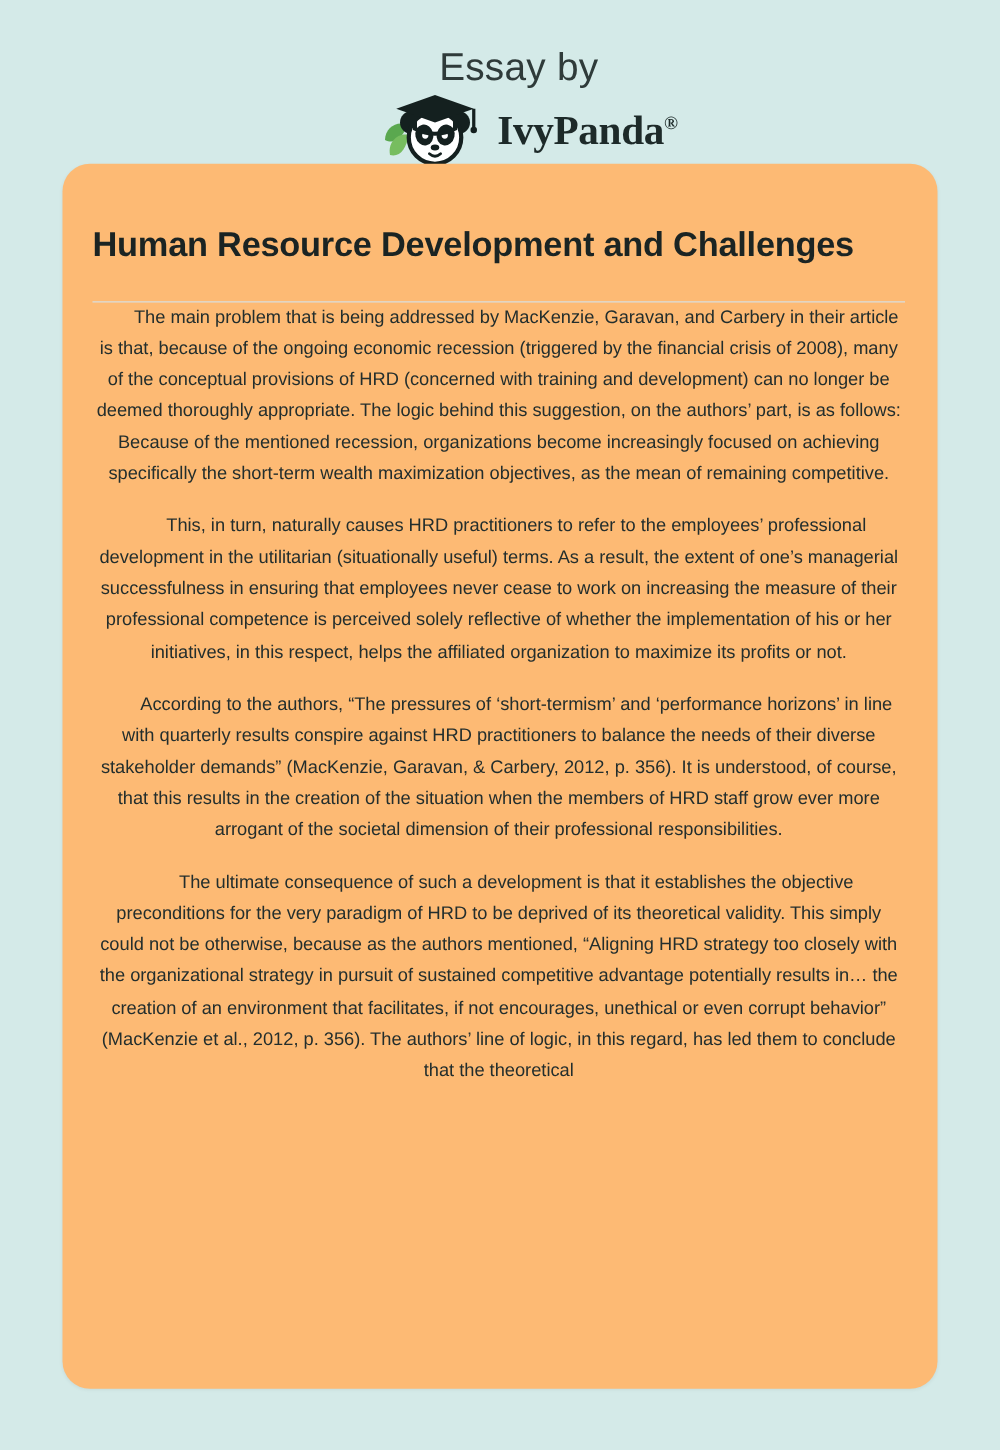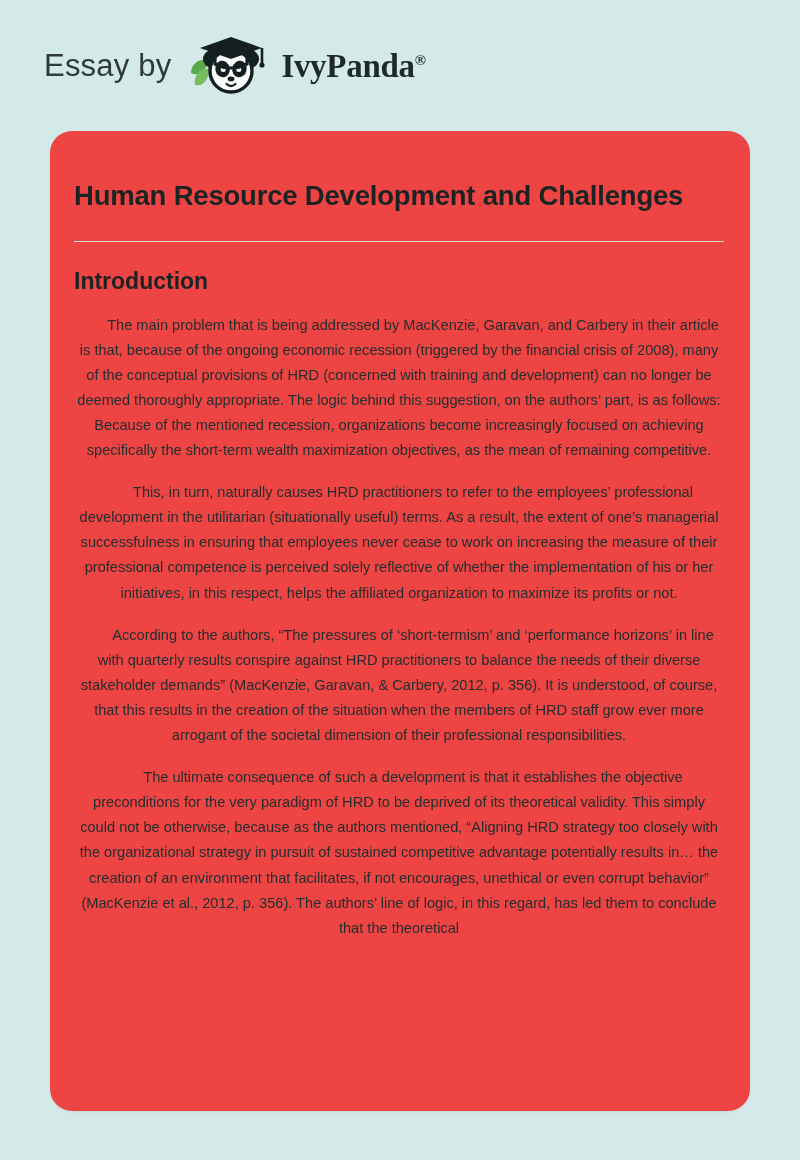--- a/index.html
+++ b/index.html
@@ -14,20 +14,21 @@
     overflow: hidden;
   }
 
   
   .site-header {
     display: flex;
     align-items: center;
     padding: 36px 0 0 44px;
     height: 96px;
     box-sizing: border-box;
+    flex-direction: column;
   }
   .header-essay-by {
     font-size: 31px;
     color: #2f3b3a;
     font-weight: 400;
     letter-spacing: 0.2px;
     margin-right: 14px;
   }
   .brand {
     display: flex;
@@ -53,21 +54,21 @@
     font-weight: bold;
   }
 
   
   .paper-card {
     position: absolute;
     left: 50px;
     top: 131px;
     width: 700px;
     height: 980px;
-    background: #ef4444;
+    background: #fdba74;
     border-radius: 22px;
     box-sizing: border-box;
     padding: 44px 26px 0 24px;
     overflow: hidden;
     box-shadow: 0 1px 3px rgba(0,0,0,0.06);
   }
   .paper-inner {
     padding: 0 0 0 0;
   }
   .doc-title {
@@ -158,21 +159,20 @@
 </div>
 
 <div class="paper-card">
   <div class="paper-inner">
 
     <h1 class="doc-title">Human Resource Development and Challenges</h1>
 
 
     <div class="divider"></div>
 
-    <h2 class="section-heading">Introduction</h2>
 
     <p class="body-text">The main problem that is being addressed by MacKenzie, Garavan, and Carbery in their article is that, because of the ongoing economic recession (triggered by the financial crisis of 2008), many of the conceptual provisions of HRD (concerned with training and development) can no longer be deemed thoroughly appropriate. The logic behind this suggestion, on the authors’ part, is as follows: Because of the mentioned recession, organizations become increasingly focused on achieving specifically the short-term wealth maximization objectives, as the mean of remaining competitive.</p>
     <p class="body-text">This, in turn, naturally causes HRD practitioners to refer to the employees’ professional development in the utilitarian (situationally useful) terms. As a result, the extent of one’s managerial successfulness in ensuring that employees never cease to work on increasing the measure of their professional competence is perceived solely reflective of whether the implementation of his or her initiatives, in this respect, helps the affiliated organization to maximize its profits or not.</p>
     <p class="body-text">According to the authors, “The pressures of ‘short-termism’ and ‘performance horizons’ in line with quarterly results conspire against HRD practitioners to balance the needs of their diverse stakeholder demands” (MacKenzie, Garavan, &amp; Carbery, 2012, p. 356). It is understood, of course, that this results in the creation of the situation when the members of HRD staff grow ever more arrogant of the societal dimension of their professional responsibilities.</p>
     <p class="body-text">The ultimate consequence of such a development is that it establishes the objective preconditions for the very paradigm of HRD to be deprived of its theoretical validity. This simply could not be otherwise, because as the authors mentioned, “Aligning HRD strategy too closely with the organizational strategy in pursuit of sustained competitive advantage potentially results in… the creation of an environment that facilitates, if not encourages, unethical or even corrupt behavior” (MacKenzie et al., 2012, p. 356). The authors’ line of logic, in this regard, has led them to conclude that the theoretical</p>
 
   </div>
 </div>
 
 </body></html>

